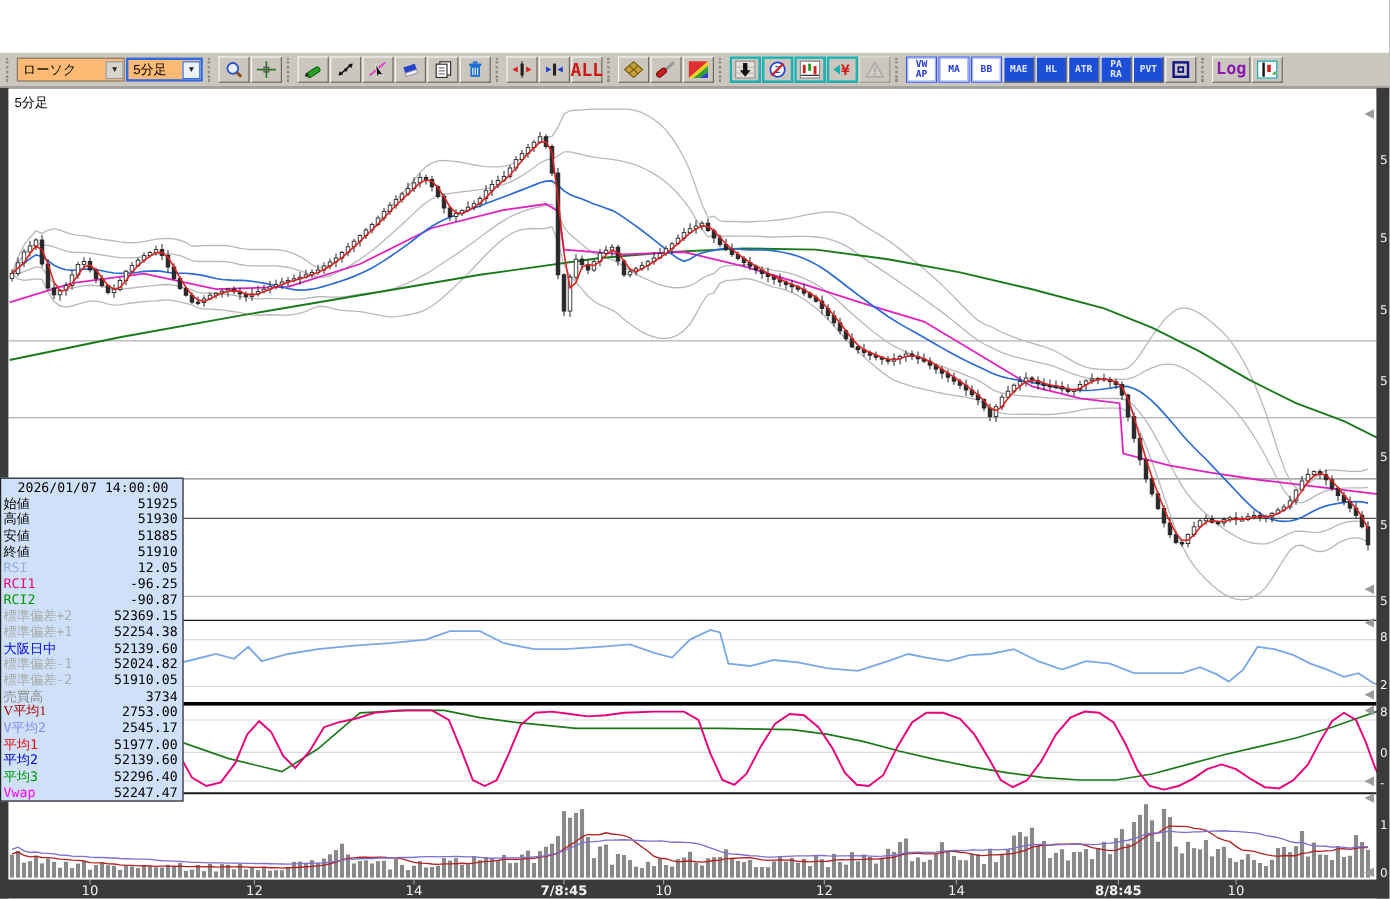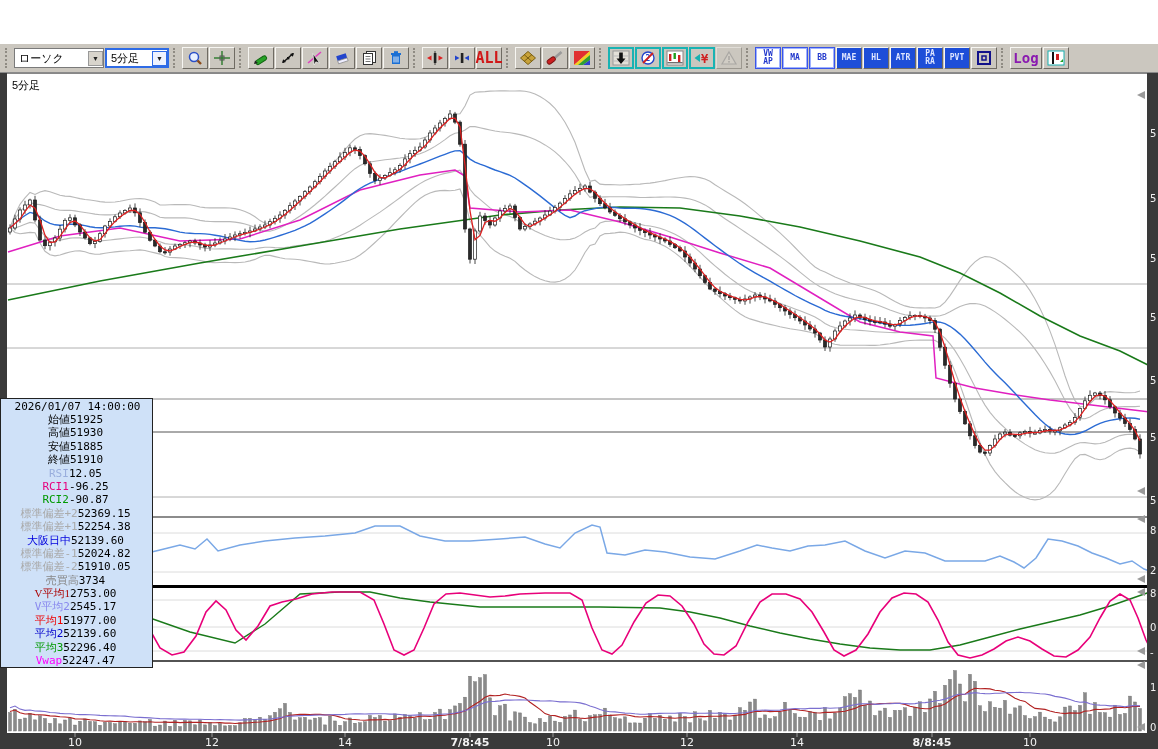--- a/index.html
+++ b/index.html
@@ -11,38 +11,38 @@
 .helpbtn{width:17px;height:17px;border-radius:50%;background:radial-gradient(#c4c4c4,#7c7c7c);color:#fff;font-weight:bold;font-size:11px;display:flex;align-items:center;justify-content:center;border:1px solid #444}
 .hotbtn{height:17px;min-width:58px;margin-right:-14px;background:linear-gradient(115deg,#8d2020 36%,#9a9a9a 36%,#c6c6c6);color:#fff;font-weight:bold;font-style:italic;font-size:11px;display:flex;align-items:center;justify-content:center;border:1px solid #666;border-radius:3px 0 0 3px;padding:0 10px 0 16px}
 .symbolbar{position:absolute;top:22px;left:0;right:0;height:22px;background:#00008a;border-top:2px solid #c87d10;display:flex;align-items:center;padding:0 2px;color:#fff;font-size:12px;z-index:7}
 .sym-combo{width:128px;height:17px;background:#fff;border:1px solid #777;display:flex;align-items:center;font-size:11px;color:#000;padding-left:4px}
 .sym-combo .arr,.combo .arr{margin-left:auto;width:15px;height:15px;background:#d8d4cc;border:1px solid #999;font-size:7px;display:flex;align-items:center;justify-content:center;color:#222}
 .symname{margin-left:10px;padding-left:8px;border-left:1px solid #7a7ab8}
 .session{margin-left:auto}
 .sessdate{margin:0 -3px 0 20px}
 .toolbar{position:absolute;top:44px;left:0;right:0;height:29px;background:#cbc7bf;border-bottom:1px solid #8a8a8a;display:flex;align-items:center;padding:0 2px;gap:1px;z-index:7}
 .grip{width:5px;height:20px;border-left:2px dotted #8f8b83;margin:0 3px}
-.combo{height:20px;background:#ffffff;border:1px solid #7a7a7a;display:flex;align-items:center;font-size:11px;padding-left:4px;color:#000}
+.combo{height:20px;background:#fdba74;border:1px solid #7a7a7a;display:flex;align-items:center;font-size:11px;padding-left:4px;color:#000}
 .combo.type{width:90px}
 .combo.tf{width:64px;border:2px solid #2e6be6}
 .combo.tf .arr{background:#eef2ff;border:1px solid #2e6be6}
 .tb{width:26px;height:22px;background:#cbc7bf;border:1px solid;border-color:#f7f6f2 #6f6b63 #6f6b63 #f7f6f2;padding:0;display:flex;align-items:center;justify-content:center;font-family:"DejaVu Sans Mono",monospace;cursor:default}
 .tb.sel{outline:2px solid #19b3b3;outline-offset:-2px}
 .tb.dis{opacity:.5}
 .tb.txt-red{color:#d01818;font-weight:bold;font-size:15px}
 .tb.ind{font-size:8px;font-weight:bold;line-height:8px;white-space:pre-line;background:#1d4ed8;color:#dfe6ff}
 .tb.ind.on{background:#fff;color:#2238cc;border:1px solid #3a55e8;outline:1px solid #9fb2ff;outline-offset:-2px}
 .tb.logbtn{width:32px;color:#8a1ab0;font-weight:bold;font-size:14px}
 #chart-svg{position:absolute;left:0;top:0;z-index:1}
 .chart-label{position:absolute;font-size:11px;color:#000;z-index:4}
 #tf-label{left:12px;top:78px}
 #vol-label{left:9px;top:627px}
 .tooltip{position:absolute;left:0;top:398px;width:153px;background:#cfe1f8;border:1px solid #222;z-index:6;font-size:11px;font-family:"DejaVu Sans Mono","Liberation Sans",monospace}
 .tt-head{text-align:center;padding:1px 0 0 2px;height:14px;color:#000}
-.tt-row{display:flex;justify-content:center;height:13.4px;line-height:13.4px;padding:0 4px 0 2px}
+.tt-row{display:flex;justify-content:space-between;height:13.4px;line-height:13.4px;padding:0 4px 0 2px}
 .tt-row .val{color:#000}
 </style>
 </head>
 <body>
 
 <div class="screen">
 
 
 
   <div class="toolbar">

